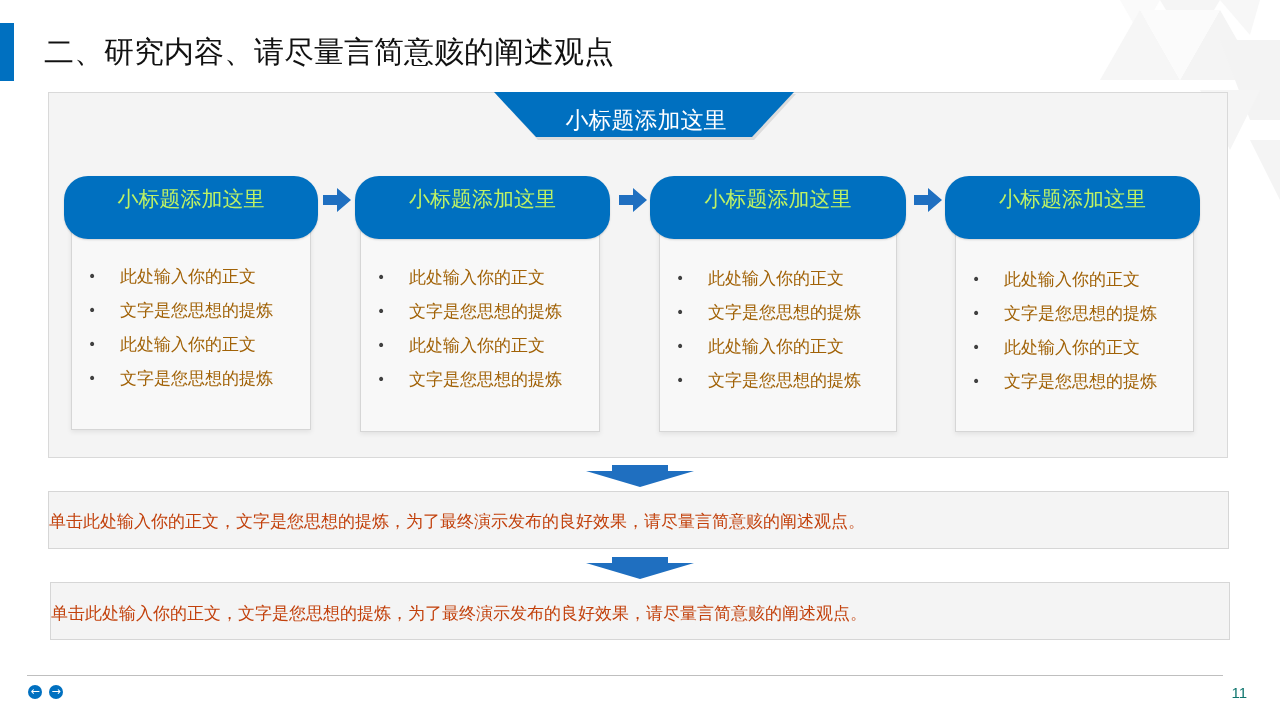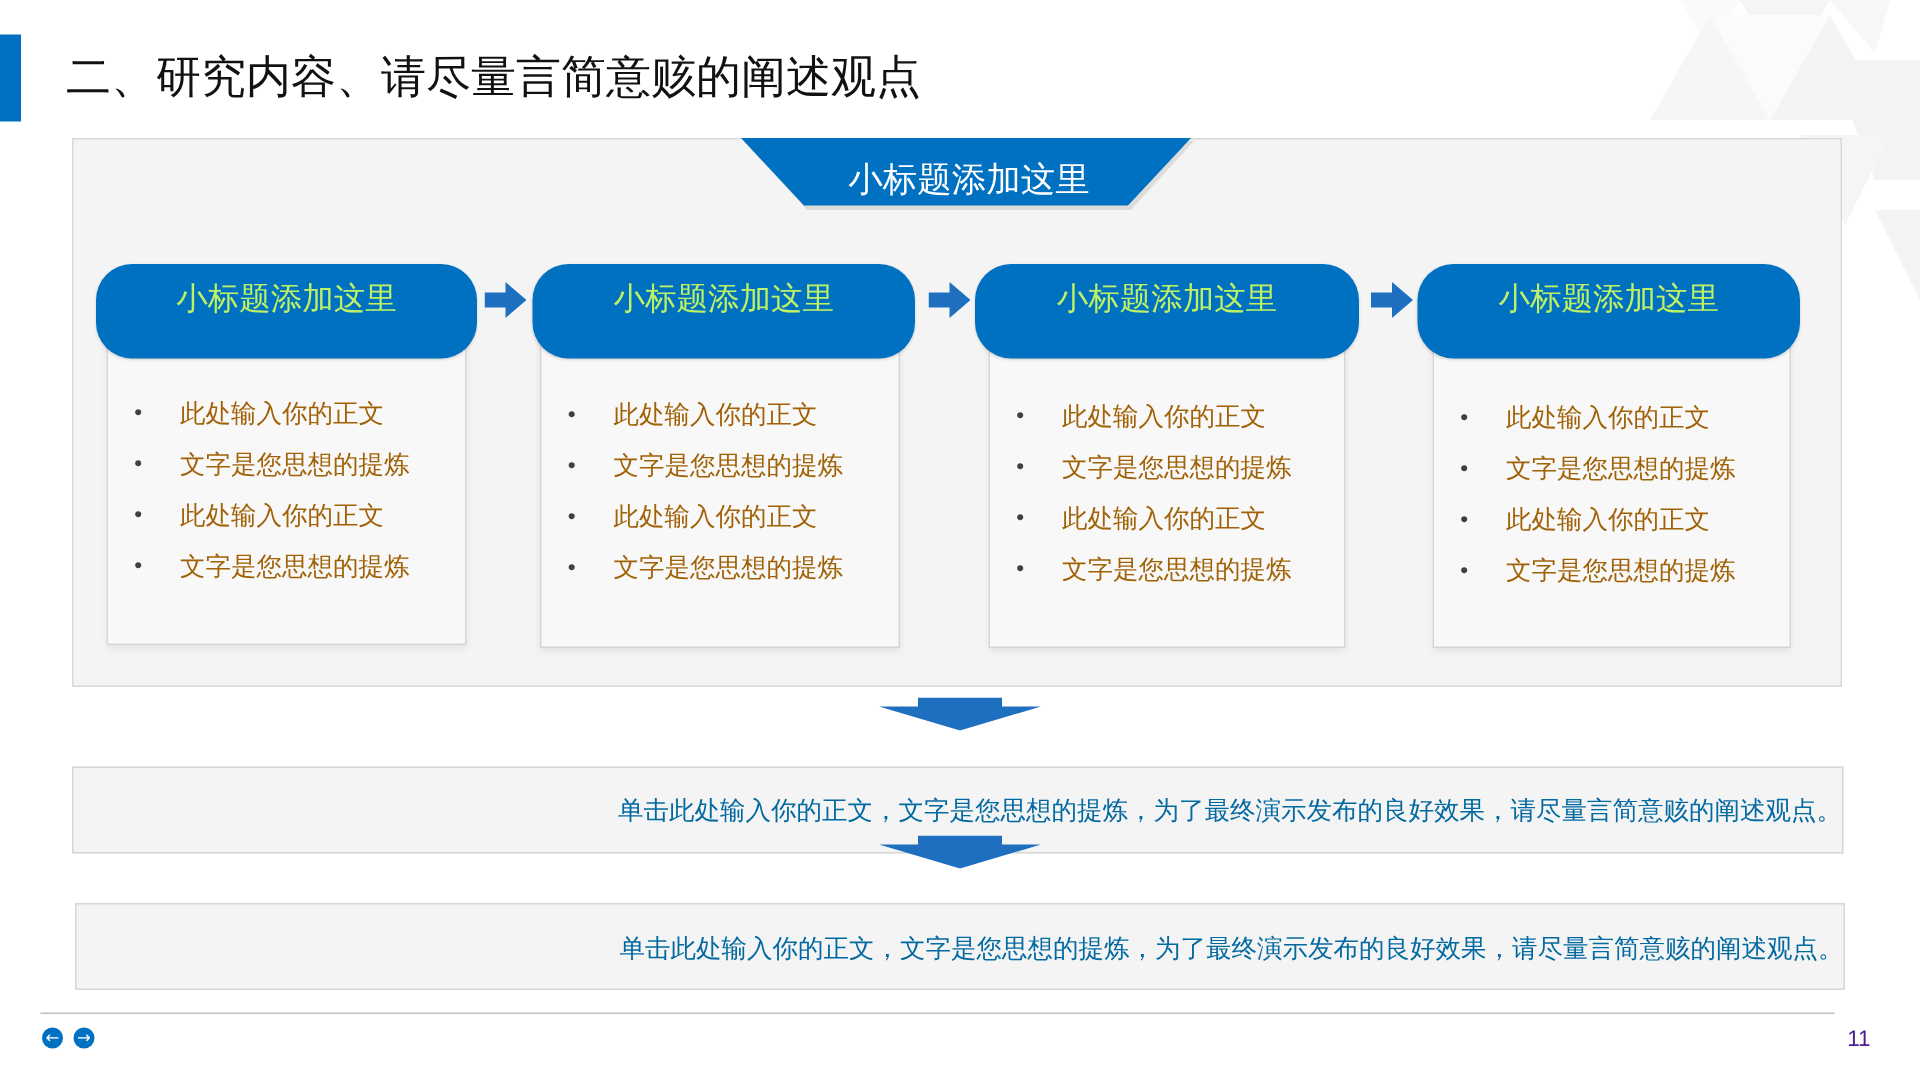--- a/index.html
+++ b/index.html
@@ -10,24 +10,24 @@
   .main-panel { position:absolute; left:48px; top:92px; width:1180px; height:366px; background:#f4f4f4; border:1px solid #d9d9d9; box-sizing:border-box; }
   .ribbon { position:absolute; left:494px; top:92px; width:304px; height:50px; }
   .ribbon-label { position:absolute; left:494px; top:94px; width:304px; height:44px; text-align:center; color:#fff; font-size:23px; line-height:52px; }
   .pill { position:absolute; top:176px; height:63px; background:#0070c0; border-radius:24px; color:#bef264; text-align:center; font-size:21px; line-height:47px; box-shadow:0 1px 2px rgba(0,0,0,0.15); }
   .card { position:absolute; top:214px; background:#f8f8f8; border:1px solid #d6d6d6; box-shadow:0 2px 5px rgba(0,0,0,0.08); box-sizing:border-box; }
   .card ul { list-style:none; margin:0; padding:0; position:absolute; left:0; right:0; }
   .card li { position:relative; padding-left:48px; font-size:17px; color:#a16207; height:34px; line-height:34px; white-space:nowrap; }
   .card li::before { content:"•"; position:absolute; left:16px; top:0; color:#404040; font-size:14px; }
   .hz-arrow { position:absolute; width:28px; height:24px; }
   .down-arrow { position:absolute; width:108px; height:22px; }
-  .text-box { position:absolute; background:#f4f4f4; border:1px solid #d6d6d6; box-sizing:border-box; color:#0369a1; font-size:17px; text-align:right;margin-top:20px; }
+  .text-box { position:absolute; background:#f4f4f4; border:1px solid #d6d6d6; box-sizing:border-box; color:#c2410c; font-size:17px; text-align:left; }
   .footer-line { position:absolute; left:27px; top:675px; width:1196px; height:1px; background:#bfbfbf; }
   .nav-btn { position:absolute; top:685px; width:14px; height:14px; border-radius:50%; background:#0070c0; color:#fff; font-size:11px; line-height:14px; text-align:center; cursor:pointer; }
-  .page-num { position:absolute; right:33px; top:684px; font-size:15px; color:#4c1d95; font-family:"Liberation Sans", sans-serif; }
+  .page-num { position:absolute; right:33px; top:684px; font-size:15px; color:#0f766e; font-family:"Liberation Sans", sans-serif; }
 </style>
 </head>
 <body>
 
 <div class="accent-bar"></div>
 <div class="page-title">二、研究内容、请尽量言简意赅的阐述观点</div>
 
 <svg class="bg-tri" viewBox="0 0 220 220">
   <polygon points="100,0 160,0 130,50" fill="#f5f5f5"></polygon>
   <polygon points="160,0 200,0 190,35 " fill="#f7f7f7"></polygon>

